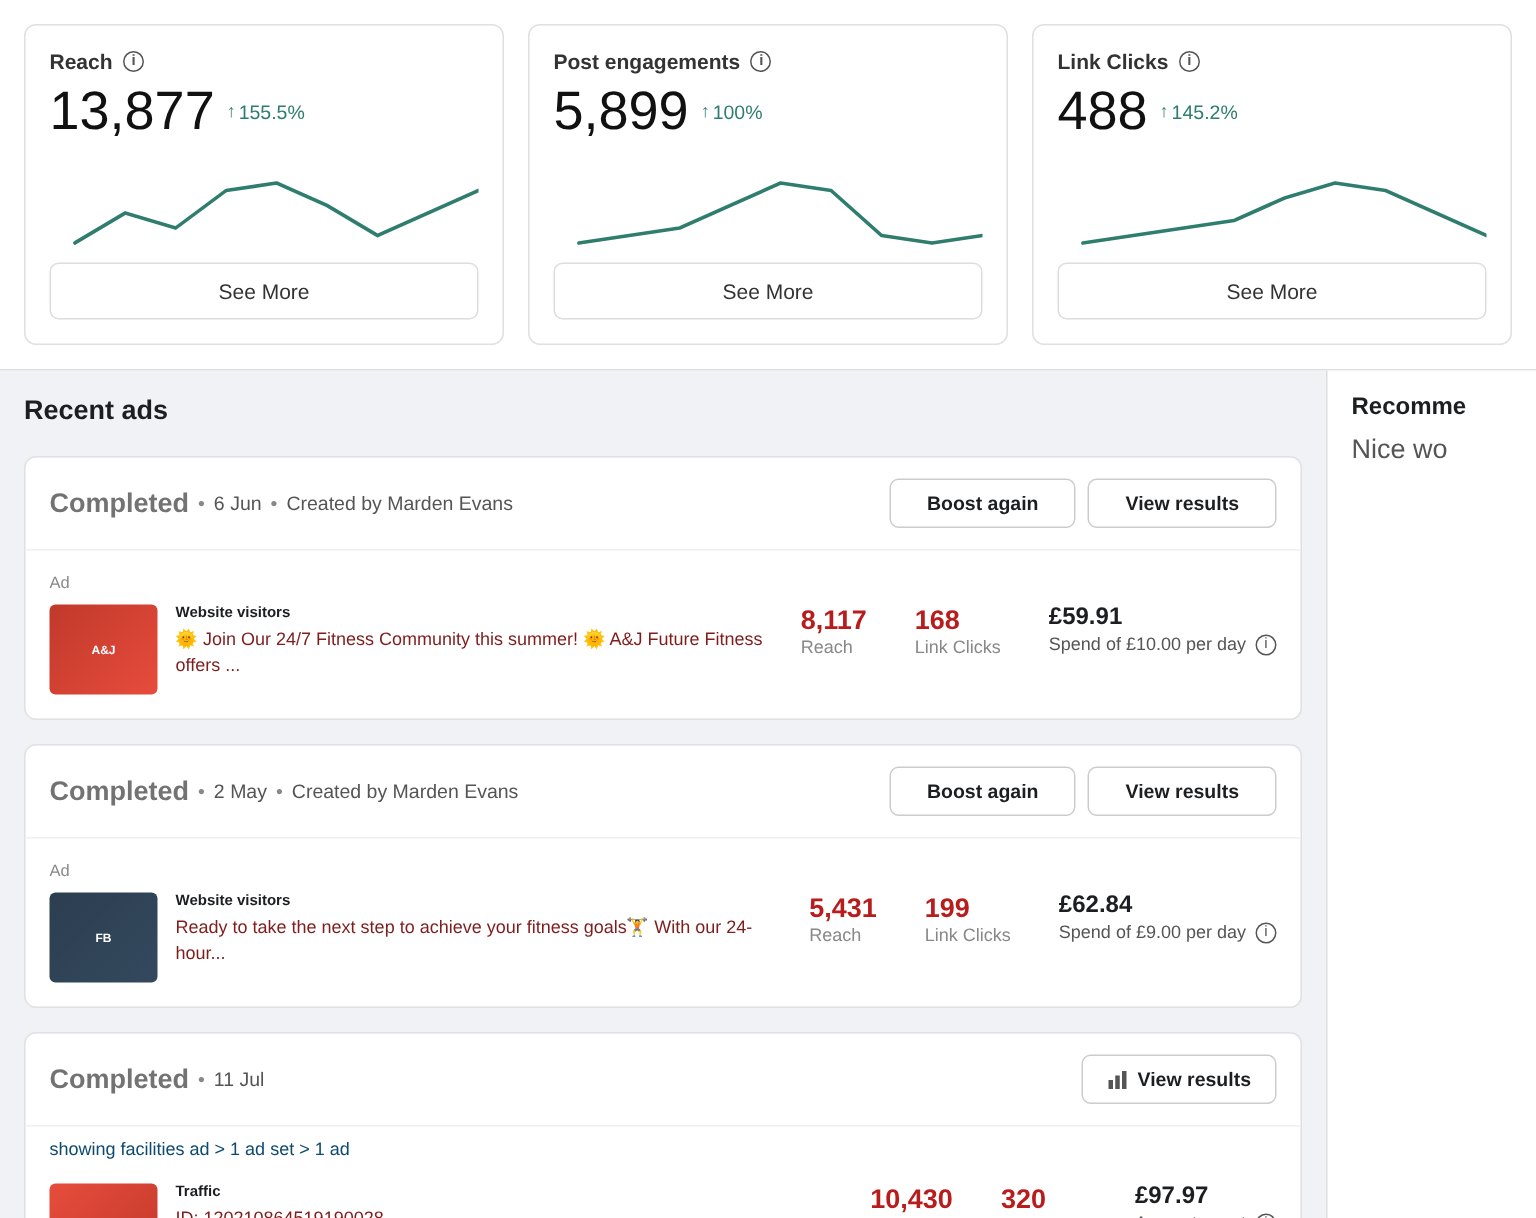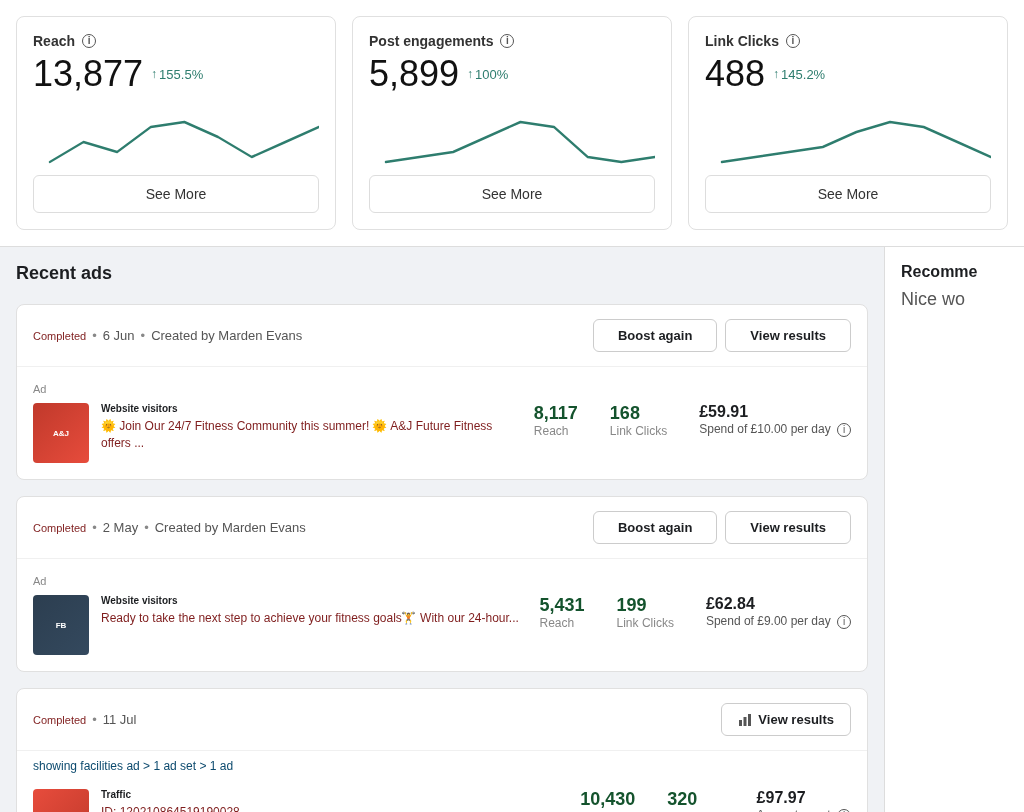--- a/index.html
+++ b/index.html
@@ -15,39 +15,39 @@
     .chart-area svg { width: 100%; height: 60px; }
     .see-more-btn { width: 100%; padding: 10px; border: 1px solid #ddd; border-radius: 6px; background: #fff; cursor: pointer; font-size: 14px; color: #333; font-weight: 500; }
 
     .main-content { display: flex; gap: 0; }
     .recent-ads-section { flex: 1; padding: 16px; background: #f0f2f5; min-width: 0; }
     .section-title { font-size: 18px; font-weight: 700; color: #1c1e21; margin-bottom: 20px; }
 
     .ad-card { background: #fff; border: 1px solid #e0e0e0; border-radius: 8px; margin-bottom: 16px; overflow: hidden; }
     .ad-card-header { display: flex; align-items: center; justify-content: space-between; padding: 14px 16px; border-bottom: 1px solid #f0f0f0; }
     .ad-status-info { display: flex; align-items: center; gap: 6px; font-size: 13px; color: #555; }
-    .status-badge { font-weight: 400; font-size: 11px; color: #7f1d1d; }
+    .status-badge { font-weight: 700; font-size: 18px; color: #737373; }
     .dot { color: #888; }
     .header-actions { display: flex; gap: 8px; }
     .btn-outline { padding: 8px 24px; border: 1px solid #ccc; border-radius: 6px; background: #fff; cursor: pointer; font-size: 13px; font-weight: 600; color: #1c1e21; }
 
     .ad-body { padding: 16px; }
     .ad-label { font-size: 11px; color: #888; margin-bottom: 8px; }
     .ad-content-row { display: flex; align-items: flex-start; gap: 12px; }
-    .ad-thumb-placeholder { width: 56px; height: 60px; border-radius: 4px; flex-shrink: 0; display: flex; align-items: center; justify-content: center; font-size: 8px; color: #fff; font-weight: bold; }
+    .ad-thumb-placeholder { width: 72px; height: 60px; border-radius: 4px; flex-shrink: 0; display: flex; align-items: center; justify-content: center; font-size: 8px; color: #fff; font-weight: bold; }
     .thumb1 { background: linear-gradient(135deg, #c0392b 0%, #e74c3c 100%); }
     .thumb2 { background: linear-gradient(135deg, #2c3e50 0%, #34495e 100%); }
     .thumb3 { background: linear-gradient(135deg, #e74c3c 0%, #c0392b 100%); }
 
     .ad-info { flex: 1; }
     .ad-name { font-weight: 700; font-size: 10px; color: #1c1e21; margin-bottom: 4px; }
     .ad-desc { font-size: 12px; color: #7f1d1d; line-height: 1.4; }
     .ad-metrics { display: flex; gap: 32px; margin-left: auto; align-items: flex-start; }
     .metric-item { text-align: left; }
-    .metric-num { font-size: 18px; font-weight: 600; color: #14532d; }
+    .metric-num { font-size: 18px; font-weight: 600; color: #b91c1c; }
     .metric-lbl { font-size: 12px; color: #888; }
     .spend-info { text-align: left; }
     .spend-amount { font-size: 16px; font-weight: 600; color: #1c1e21; }
     .spend-desc { font-size: 12px; color: #555; line-height: 1.4; }
 
     .right-panel { width: 140px; background: #fff; border-left: 1px solid #ddd; padding: 16px; }
     .right-panel-title { font-size: 16px; font-weight: 700; color: #1c1e21; }
     .right-panel-text { font-size: 18px; color: #555; margin-top: 8px; }
 
     .sub-info { font-size: 12px; color: #0c4a6e; padding: 8px 16px 0; }

